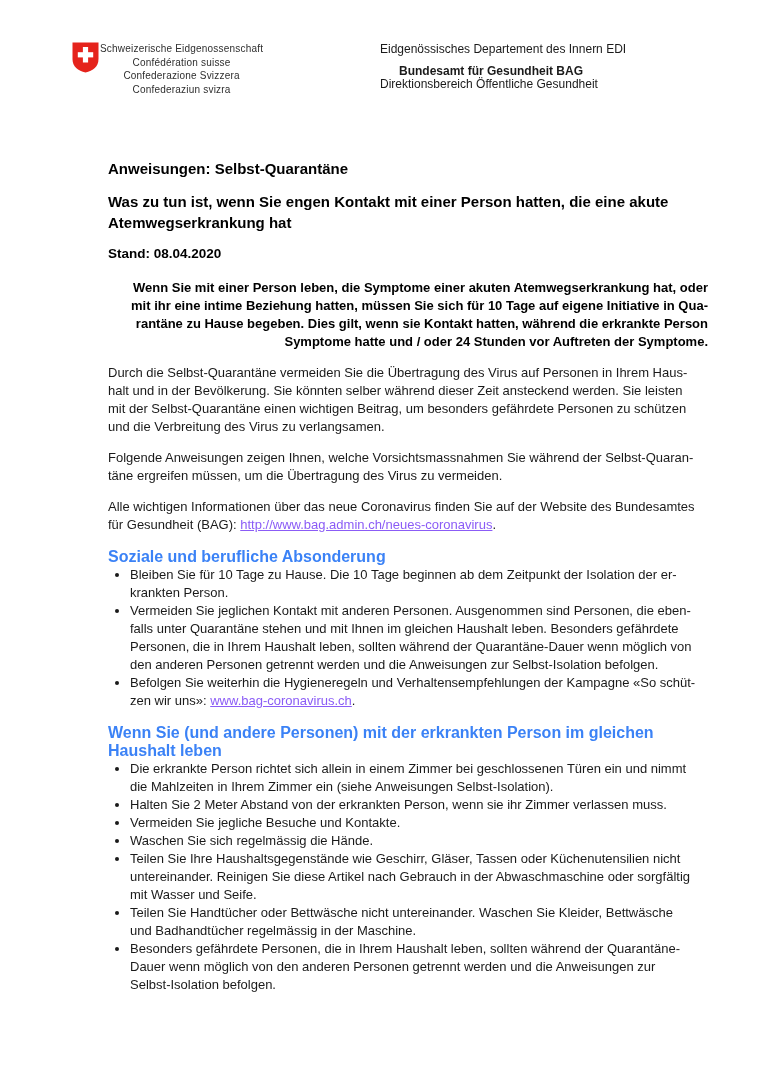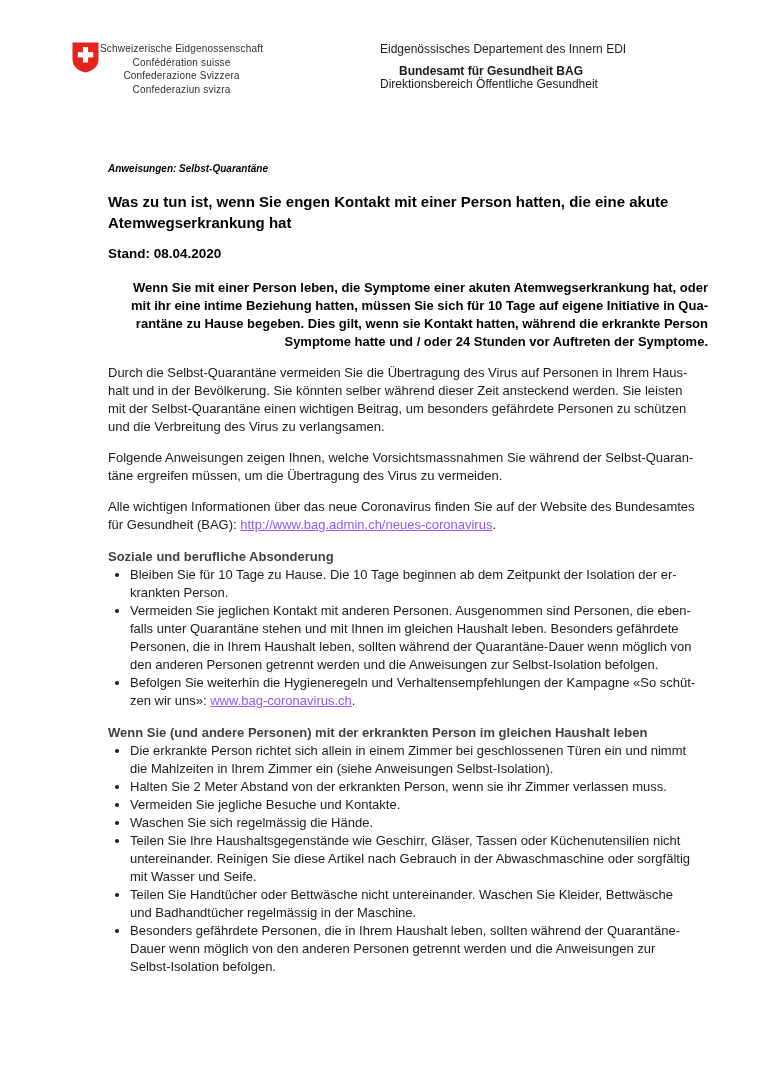--- a/index.html
+++ b/index.html
@@ -20,30 +20,30 @@
     font-size:10px;line-height:13.5px;color:#2e2e2e;
     letter-spacing:0.2px;
     text-align:center;
   }
   .dept{position:absolute;left:380px;top:3px;font-size:12px;line-height:13px;color:#1a1a1a;}
   .dept-line1{margin-bottom:9px;}
   .dept-office{font-weight:bold;padding-left:19px;}
   
   .main{position:absolute;top:158px;left:108px;width:600px;}
   .doc-title{
-    margin:0;font-size:10px;line-height:21px;font-weight:bold;color:#000;font-style:italic;
+    margin:0;font-size:15px;line-height:21px;font-weight:bold;color:#000;
   }
   .doc-subtitle{
     margin:12px 0 0 0;font-size:15px;line-height:21px;font-weight:bold;color:#000;
     white-space:pre-line;
   }
   .doc-stand{margin:12px 0 0 0;font-size:13.5px;line-height:18px;font-weight:bold;color:#000;}
   p{margin:13px 0 0 0;font-size:13px;line-height:18px;white-space:pre-line;}
   p.lead{font-weight:bold;color:#000;margin-top:16px;text-align:right;}
-  h3{margin:14px 0 0 0;font-size:13px;line-height:18px;font-weight:bold;color:#404040;}
+  h3{margin:14px 0 0 0;font-size:16px;line-height:18px;font-weight:bold;color:#3b82f6;}
   ul{margin:0;padding:0 0 0 22px;list-style:disc outside;}
   li{font-size:13px;line-height:18px;white-space:pre-line;}
   a.doclink{color:#8b5cf6;text-decoration:underline;cursor:pointer;}
 </style>
 </head>
 <body>
 
 <div class="page">
 
   <div class="header">

